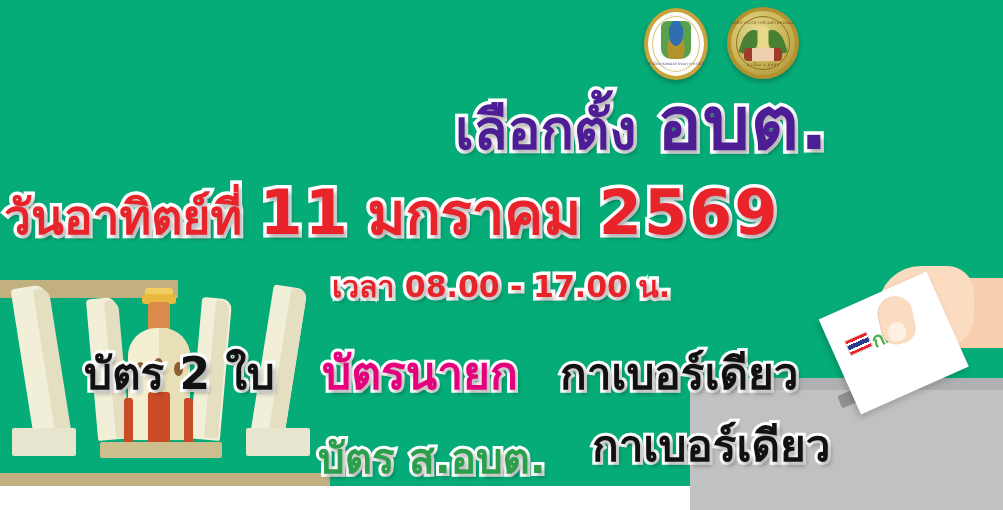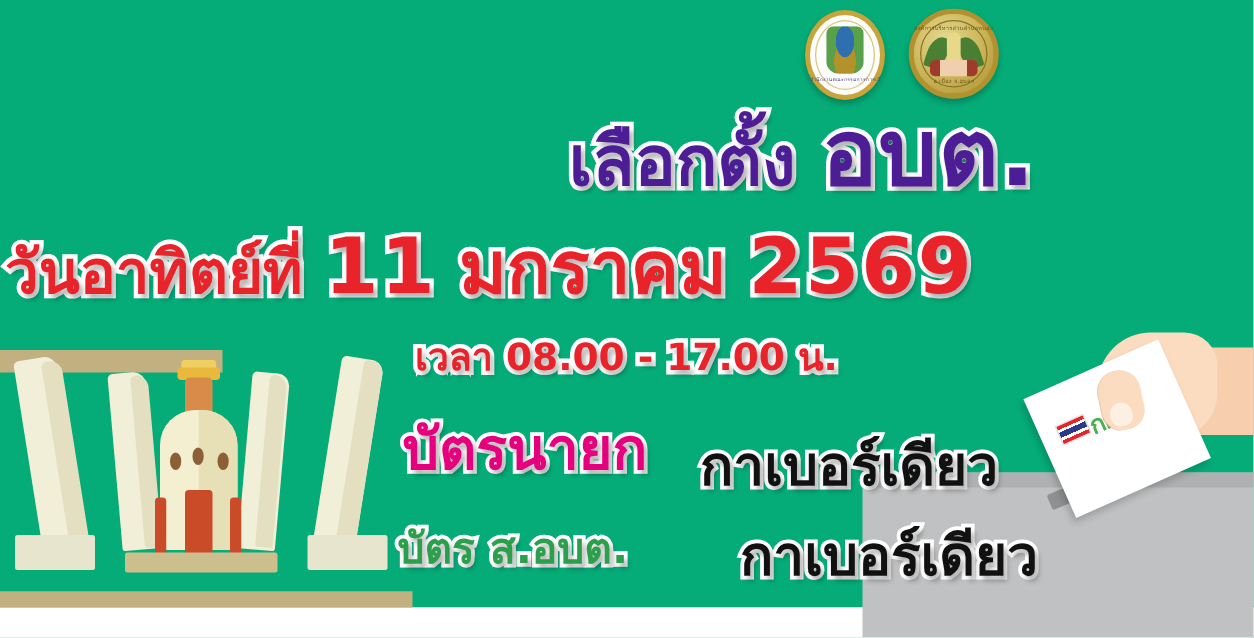--- a/index.html
+++ b/index.html
@@ -311,25 +311,25 @@
   #line-date { left: 4px; top: 182px; font-size: 50px; }
   #line-date .w-th { font-size: 48px; }
   #line-date .w-num { font-size: 62px; letter-spacing: 2px; }
   #line-date .w-mon { font-size: 58px; }
 
   
   #line-time { left: 332px; top: 272px; font-size: 30px; }
 
   
   #line-cards { left: 84px; top: 352px; font-size: 44px; }
-  #line-b1a { left: 322px; top: 336px; font-size: 46px; }
+  #line-b1a { left: 322px; top: 350px; font-size: 46px; }
   #line-b1b { left: 560px; top: 352px; font-size: 44px; }
 
   
-  #line-b2a { left: 318px; top: 422px; font-size: 34px; }
+  #line-b2a { left: 318px; top: 438px; font-size: 42px; }
   #line-b2b { left: 592px; top: 424px; font-size: 44px; }
 </style>
 </head>
 <body>
 
 <div id="poster">
 
   <div class="green-bg"></div>
   <div class="white-strip"></div>
 
@@ -406,20 +406,21 @@
 
   <div class="txt t-red-out" id="line-date">
     <span class="w-th">วันอาทิตย์ที่</span>
     <span class="w-num">11</span>
     <span class="w-mon">มกราคม</span>
     <span class="w-num">2569</span>
   </div>
 
   <div class="txt t-red-out" id="line-time">เวลา 08.00 - 17.00 น.</div>
 
+  <div class="txt t-blackline" id="line-cards">บัตร 2 ใบ</div>
 
   <div class="txt t-pink-out" id="line-b1a">บัตรนายก</div>
   <div class="txt t-blackline" id="line-b1b">กาเบอร์เดียว</div>
 
   <div class="txt t-green-out" id="line-b2a">บัตร ส.อบต.</div>
   <div class="txt t-blackline" id="line-b2b">กาเบอร์เดียว</div>
 
 </div>
 
 </body></html>

